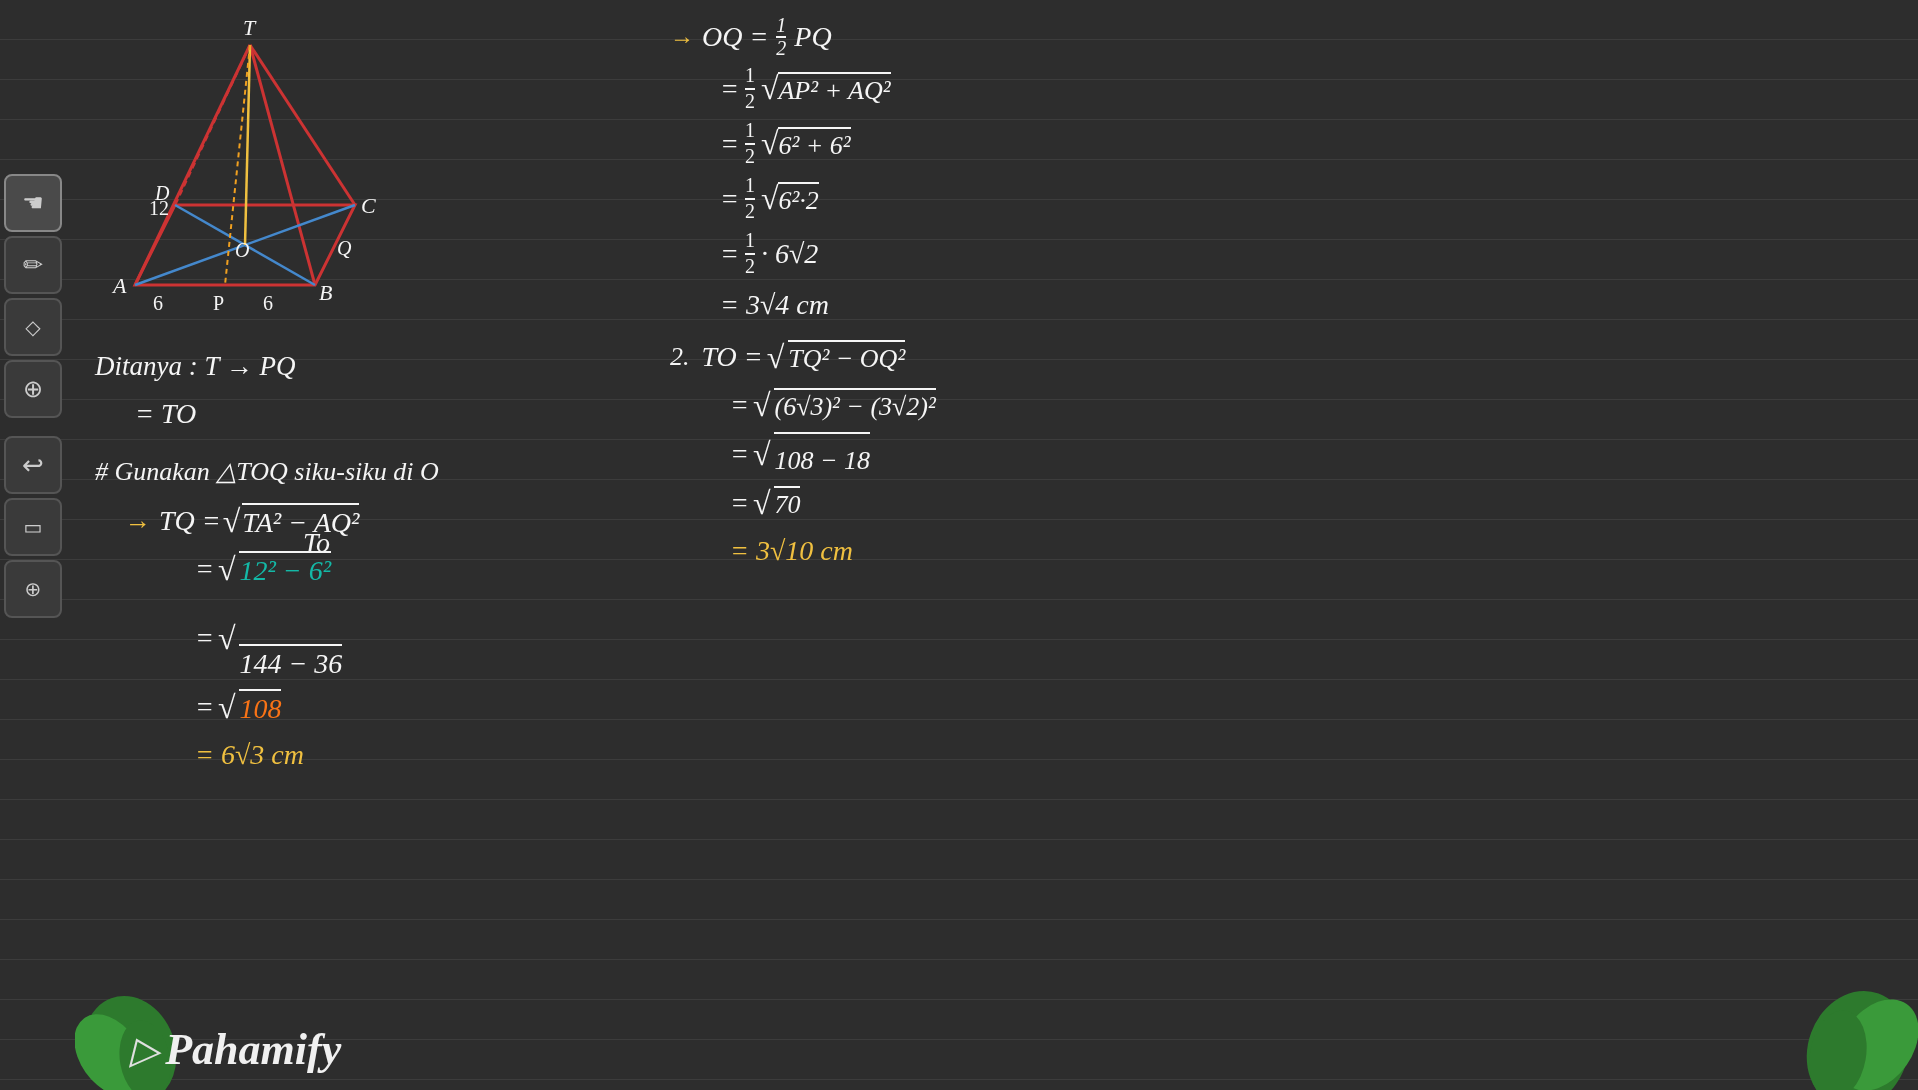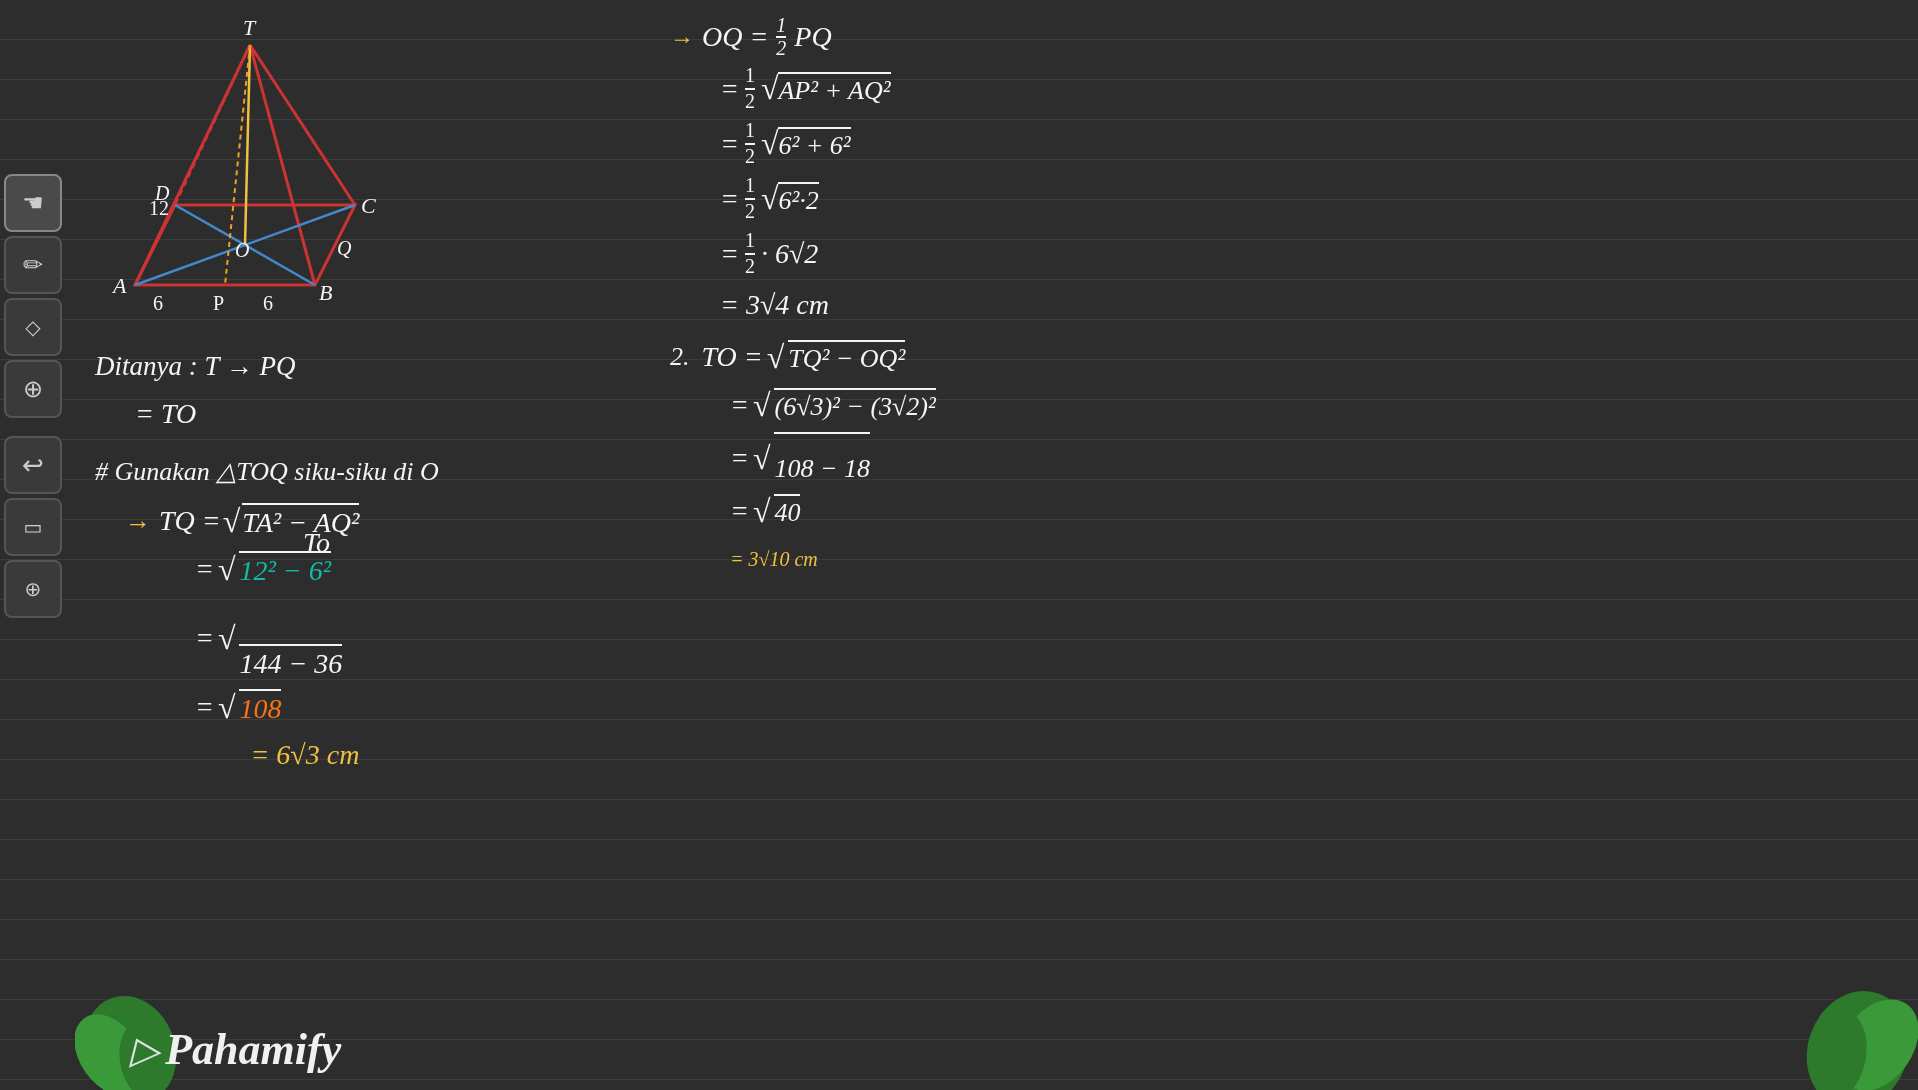--- a/index.html
+++ b/index.html
@@ -217,21 +217,21 @@
       <span style="color:#f5f5f5; font-size:32px; margin: 0 4px;">√</span>
       <span style="color:#f5f5f5; font-size:28px; border-top: 2.5px solid #f5f5f5; padding-top:2px; font-style:italic; font-family:Georgia;margin-top:48px;">144 − 36</span>
     </div>
 
     <div class="math-line" style="margin-left:100px;">
       <span class="handwritten" style="color:#f5f5f5; font-size:28px;">=</span>
       <span style="color:#f5f5f5; font-size:32px; margin: 0 4px;">√</span>
       <span style="color:#f97316; font-size:28px; border-top: 2.5px solid #f5f5f5; padding-top:2px; font-style:italic; font-family:Georgia;">108</span>
     </div>
 
-    <div class="math-line" style="margin-left:43px;justify-content:flex-end;">
+    <div class="math-line" style="margin-left:100px;">
       <span class="handwritten" style="color:#f0c040; font-size:28px;">= 6√3 cm</span>
     </div>
 
   </div>
 
   <div style="position:absolute; left:595px; top:15px; width:720px;">
 
     <div class="math-line">
       <span style="color:#f0c040; font-size:24px; margin-right:8px;">→</span>
       <span class="handwritten" style="color:#f5f5f5; font-size:28px;">OQ =</span>
@@ -296,31 +296,31 @@
 
     <div class="math-line" style="margin-left:60px;">
       <span class="handwritten" style="color:#f5f5f5; font-size:28px;">=</span>
       <span style="color:#f5f5f5; font-size:32px; margin:0 4px;">√</span>
       <span style="color:#f5f5f5; font-size:26px; border-top:2.5px solid #f5f5f5; padding-top:2px; font-style:italic; font-family:Georgia;">(6√3)² − (3√2)²</span>
     </div>
 
     <div class="math-line" style="margin-left:60px;">
       <span class="handwritten" style="color:#f5f5f5; font-size:28px;">=</span>
       <span style="color:#f5f5f5; font-size:32px; margin:0 4px;">√</span>
-      <span style="color:#f5f5f5; font-size:26px; border-top:2.5px solid #f5f5f5; padding-top:20px; font-style:italic; font-family:Georgia;">108 − 18</span>
+      <span style="color:#f5f5f5; font-size:26px; border-top:2.5px solid #f5f5f5; padding-top:12px; font-style:italic; font-family:Georgia;">108 − 18</span>
     </div>
 
     <div class="math-line" style="margin-left:60px;">
       <span class="handwritten" style="color:#f5f5f5; font-size:28px;">=</span>
       <span style="color:#f5f5f5; font-size:32px; margin:0 4px;">√</span>
-      <span style="color:#f5f5f5; font-size:26px; border-top:2.5px solid #f5f5f5; padding-top:2px; font-style:italic; font-family:Georgia;">40</span>
+      <span style="color:#f5f5f5; font-size:26px; border-top:2.5px solid #f5f5f5; padding-top:2px; font-style:italic; font-family:Georgia;">70</span>
     </div>
 
     <div class="math-line" style="margin-left:60px;">
-      <span class="handwritten" style="color:#f0c040; font-size:20px;">= 3√10 cm</span>
+      <span class="handwritten" style="color:#f0c040; font-size:28px;">= 3√10 cm</span>
     </div>
 
   </div>
 
 </div>
 
 <svg style="position:absolute; bottom:0; left:75px; width:110px; height:120px;" viewBox="0 0 110 120">
   <ellipse cx="55" cy="80" rx="45" ry="55" fill="#2d7a2d" transform="rotate(-20 55 80)"></ellipse>
   <ellipse cx="35" cy="85" rx="30" ry="45" fill="#3a9a3a" transform="rotate(-35 35 85)"></ellipse>
   <ellipse cx="70" cy="90" rx="25" ry="40" fill="#2d7a2d" transform="rotate(-10 70 90)"></ellipse>

